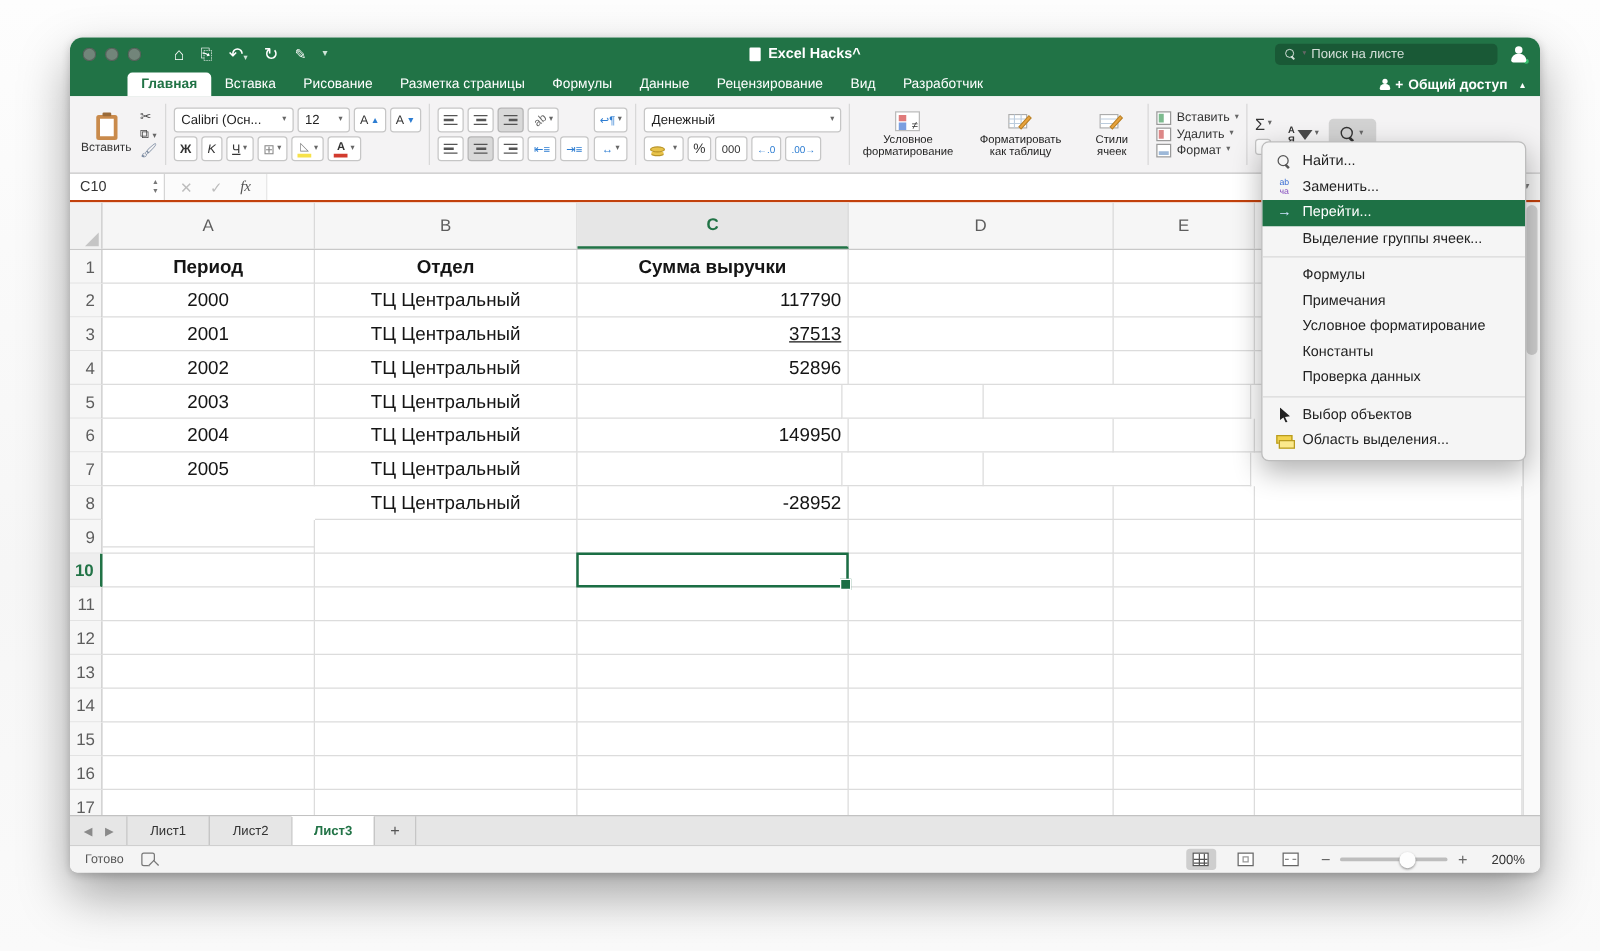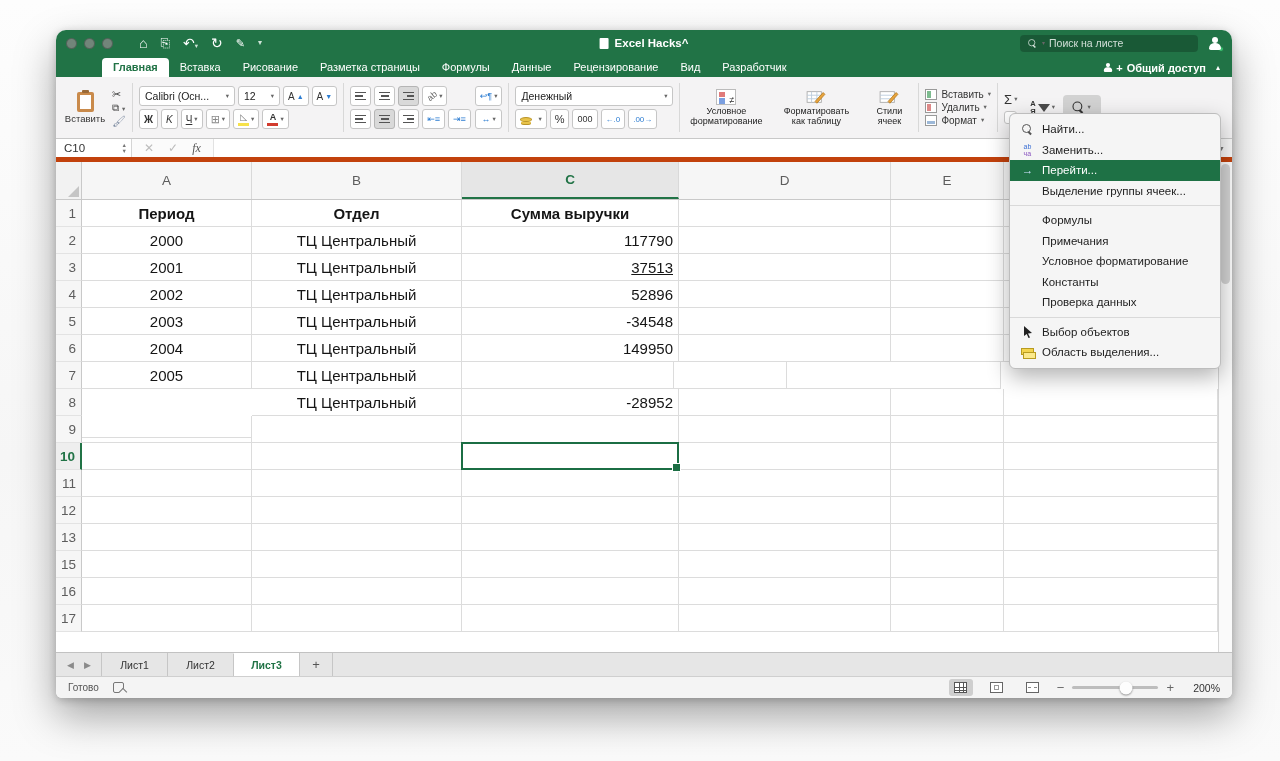--- a/index.html
+++ b/index.html
@@ -72,21 +72,21 @@
   .tbl-icon { width:20px; height:16px; }
   .cellsbtn { display:flex; align-items:center; gap:4px; font-size:10px; }
   .mini-ic { width:12px; height:11px; border:1px solid #999; position:relative; background:#fff; flex:none; }
   .mini-ic.green::before { content:""; position:absolute; inset:1px 5px 1px 1px; background:#7dbb8f; }
   .mini-ic.red::before { content:""; position:absolute; inset:1px 5px 1px 1px; background:#d88; }
   .mini-ic.blue::before { content:""; position:absolute; inset:5px 1px 1px 1px; background:#9db8d8; }
   .coin { width:12px; height:5px; border-radius:50%; background:#e8c34a; border:1px solid #b99428; box-shadow:0 3px 0 -1px #e8c34a, 0 4px 0 -1px #b99428; }
   .qbtn { width:38px; height:26px; border-radius:4px; background:#d2d2d2; display:flex; align-items:center; justify-content:center; gap:3px; color:#333; }
 
   
-  .formulabar { height:23px; background:#fbfbfb; border-bottom:5px solid #c2410c; display:flex; align-items:stretch; font-size:11.5px; color:#333; }
+  .formulabar { height:23px; background:#fbfbfb; border-bottom:2px solid #c2410c; display:flex; align-items:stretch; font-size:11.5px; color:#333; }
   .namebox { width:76px; display:flex; align-items:center; justify-content:space-between; padding:0 4px 0 8px; border-right:1px solid #d5d5d5; background:#fff; }
   .spinner { display:flex; flex-direction:column; font-size:5.5px; color:#777; line-height:1.1; }
   .fbtns { display:flex; align-items:center; gap:14px; padding:0 12px; color:#bdbdbd; font-size:12px; border-right:1px solid #e2e2e2; }
   .fx { font-family:"Liberation Serif", serif; font-style:italic; color:#555; }
   .finput { flex:1; background:#fff; }
   .fb-caret { width:22px; display:flex; align-items:center; justify-content:center; color:#777; font-size:7px; border-left:1px solid #e2e2e2; background:#f7f7f7; }
 
   
   .gridwrap { height:490px; position:relative; overflow:hidden; background:#fff; }
   .colheaders { display:flex; height:38px; border-bottom:1px solid #c9c9c9; background:#f6f6f6; }
@@ -489,21 +489,20 @@
             <div class="cell" style="width: 210px;">ТЦ Центральный</div>
             <div class="cell num" style="width: 217px;">52896</div>
             <div class="cell" style="width: 212px;"></div>
             <div class="cell" style="width: 113px;"></div>
             <div class="cell" style="width: 214px;"></div>
           </div>
           <div class="grow">
             <div class="rhead">5</div>
             <div class="cell" style="width: 170px;">2003</div>
             <div class="cell" style="width: 210px;">ТЦ Центральный</div>
-            <div class="cell num" style="width: 217px;">-34548</div>
             <div class="cell" style="width: 212px;"></div>
             <div class="cell" style="width: 113px;"></div>
             <div class="cell" style="width: 214px;"></div>
           </div>
           <div class="grow">
             <div class="rhead">6</div>
             <div class="cell" style="width: 170px;">2004</div>
             <div class="cell" style="width: 210px;">ТЦ Центральный</div>
             <div class="cell num" style="width: 217px;">149950</div>
             <div class="cell" style="width: 212px;"></div>
@@ -558,20 +557,29 @@
             <div class="rhead">12</div>
             <div class="cell" style="width: 170px;"></div>
             <div class="cell" style="width: 210px;"></div>
             <div class="cell" style="width: 217px;"></div>
             <div class="cell" style="width: 212px;"></div>
             <div class="cell" style="width: 113px;"></div>
             <div class="cell" style="width: 214px;"></div>
           </div>
           <div class="grow">
             <div class="rhead">13</div>
+            <div class="cell" style="width: 170px;"></div>
+            <div class="cell" style="width: 210px;"></div>
+            <div class="cell" style="width: 217px;"></div>
+            <div class="cell" style="width: 212px;"></div>
+            <div class="cell" style="width: 113px;"></div>
+            <div class="cell" style="width: 214px;"></div>
+          </div>
+          <div class="grow">
+            <div class="rhead">14</div>
             <div class="cell" style="width: 170px;"></div>
             <div class="cell" style="width: 210px;"></div>
             <div class="cell" style="width: 217px;"></div>
             <div class="cell" style="width: 212px;"></div>
             <div class="cell" style="width: 113px;"></div>
             <div class="cell" style="width: 214px;"></div>
           </div>
           <div class="grow">
             <div class="rhead">15</div>
             <div class="cell" style="width: 170px;"></div>

